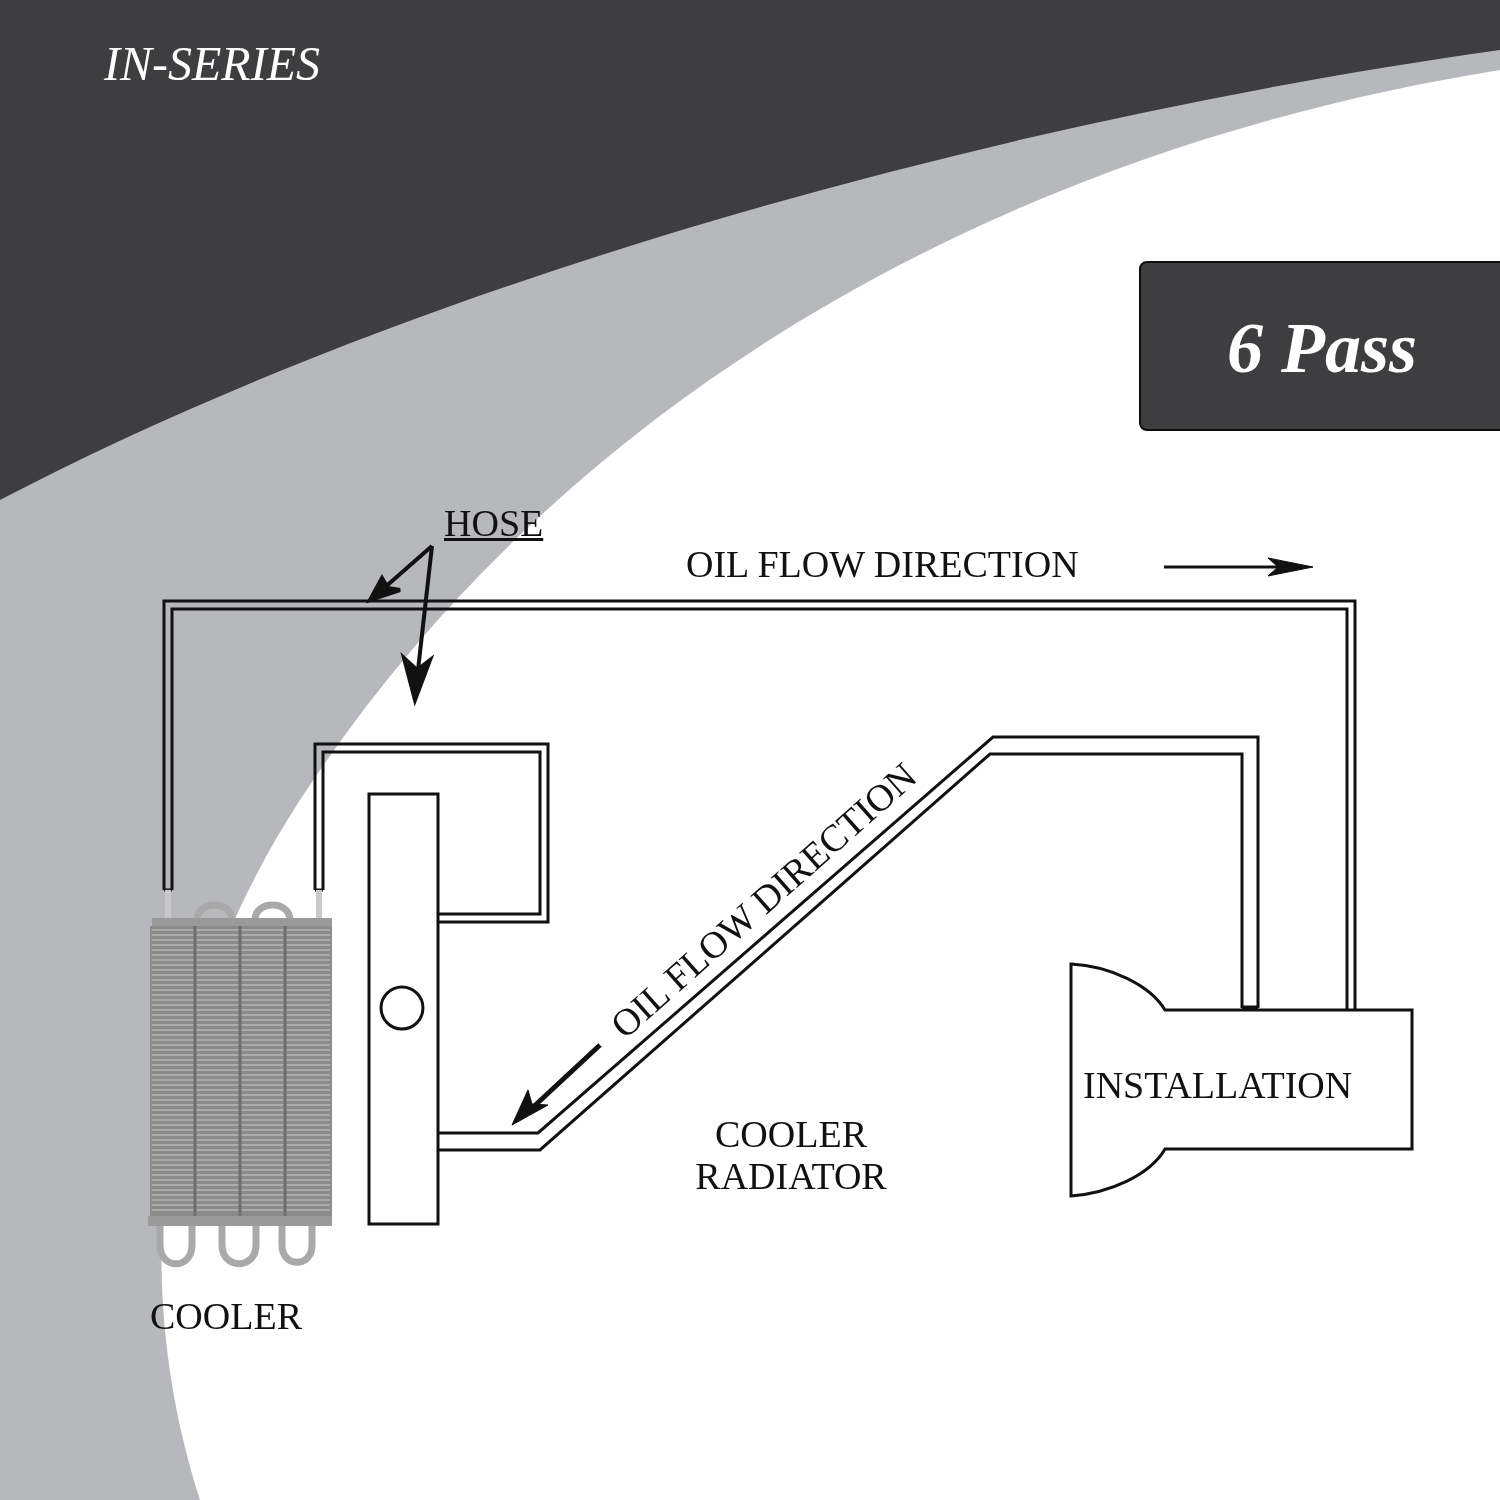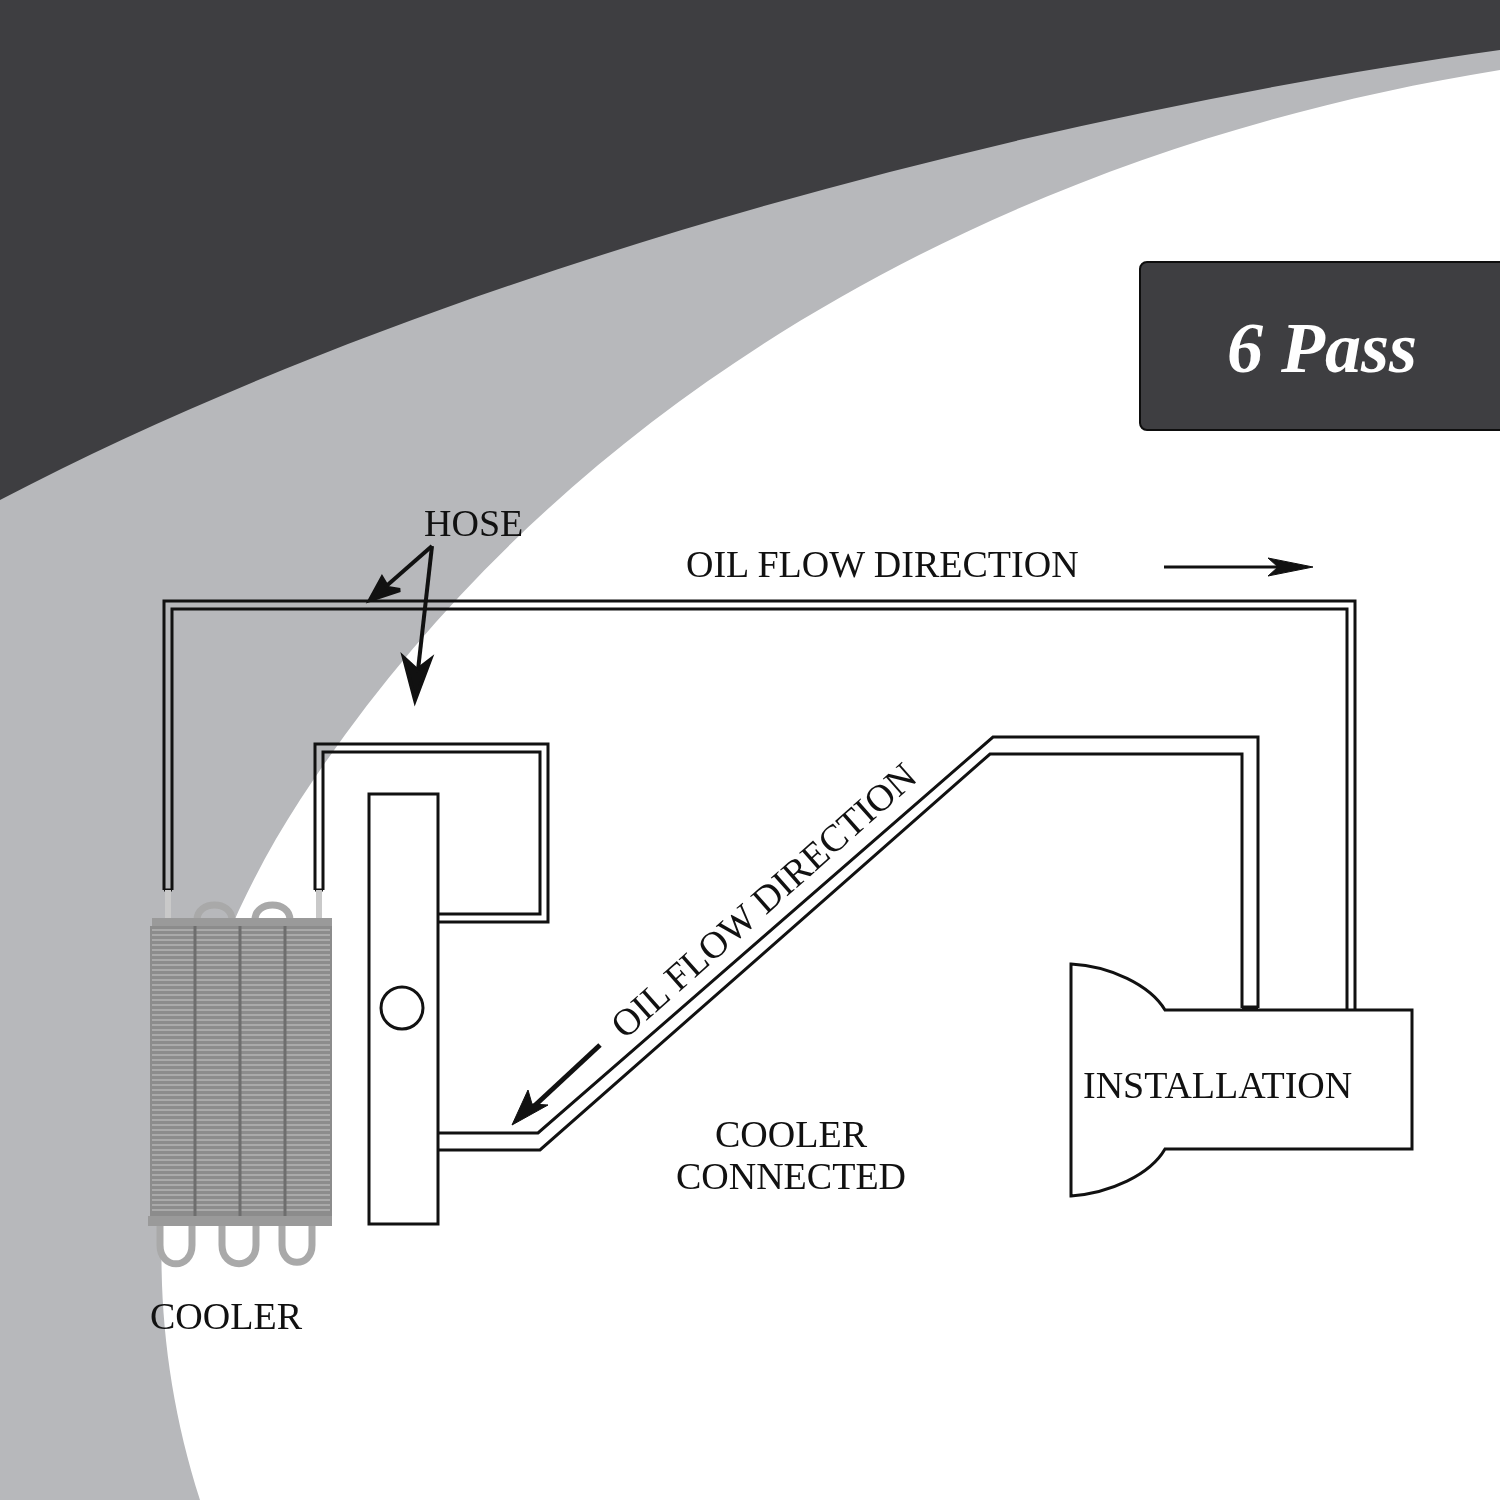--- a/index.html
+++ b/index.html
@@ -129,26 +129,27 @@
     <rect x="148" y="1216" width="184" height="10" fill="#9a9a9a"></rect>
     <path d="M160,1226 L160,1245 C160,1270 192,1270 192,1245 L192,1226" fill="none" stroke="#a9a9a9" stroke-width="7"></path>
     <path d="M222,1226 L222,1245 C222,1270 256,1270 256,1245 L256,1226" fill="none" stroke="#a9a9a9" stroke-width="7"></path>
     <path d="M282,1226 L282,1245 C282,1268 312,1268 312,1245 L312,1226" fill="none" stroke="#a9a9a9" stroke-width="7"></path>
   </g>
 
   <text x="0" y="0" font-family="Liberation Serif, DejaVu Serif, serif" font-size="38" fill="#111" transform="translate(625,1040) rotate(-41.5)">OIL FLOW DIRECTION</text>
 </svg>
 
 <div class="hdr-title">
+  <div>IN-SERIES</div>
 </div>
 
 <div class="badge">
   <div class="badge-text">6 Pass</div>
 </div>
 
-<div class="lbl" style="left:424px; top:502px;">HOSE</div>
+<div class="lbl" style="left:444px; top:502px;text-decoration:underline;">HOSE</div>
 <div class="lbl" style="left:686px; top:543px;">OIL FLOW DIRECTION</div>
 <div class="lbl" style="left:1083px; top:1064px;">INSTALLATION</div>
 <div class="lbl" style="left:660px; top:1113px; width:262px; text-align:center;">
   <div>COOLER</div>
-  <div>CONNECTED</div>
+  <div>RADIATOR</div>
 </div>
 <div class="lbl" style="left:150px; top:1295px;">COOLER</div>
 
 </body></html>

